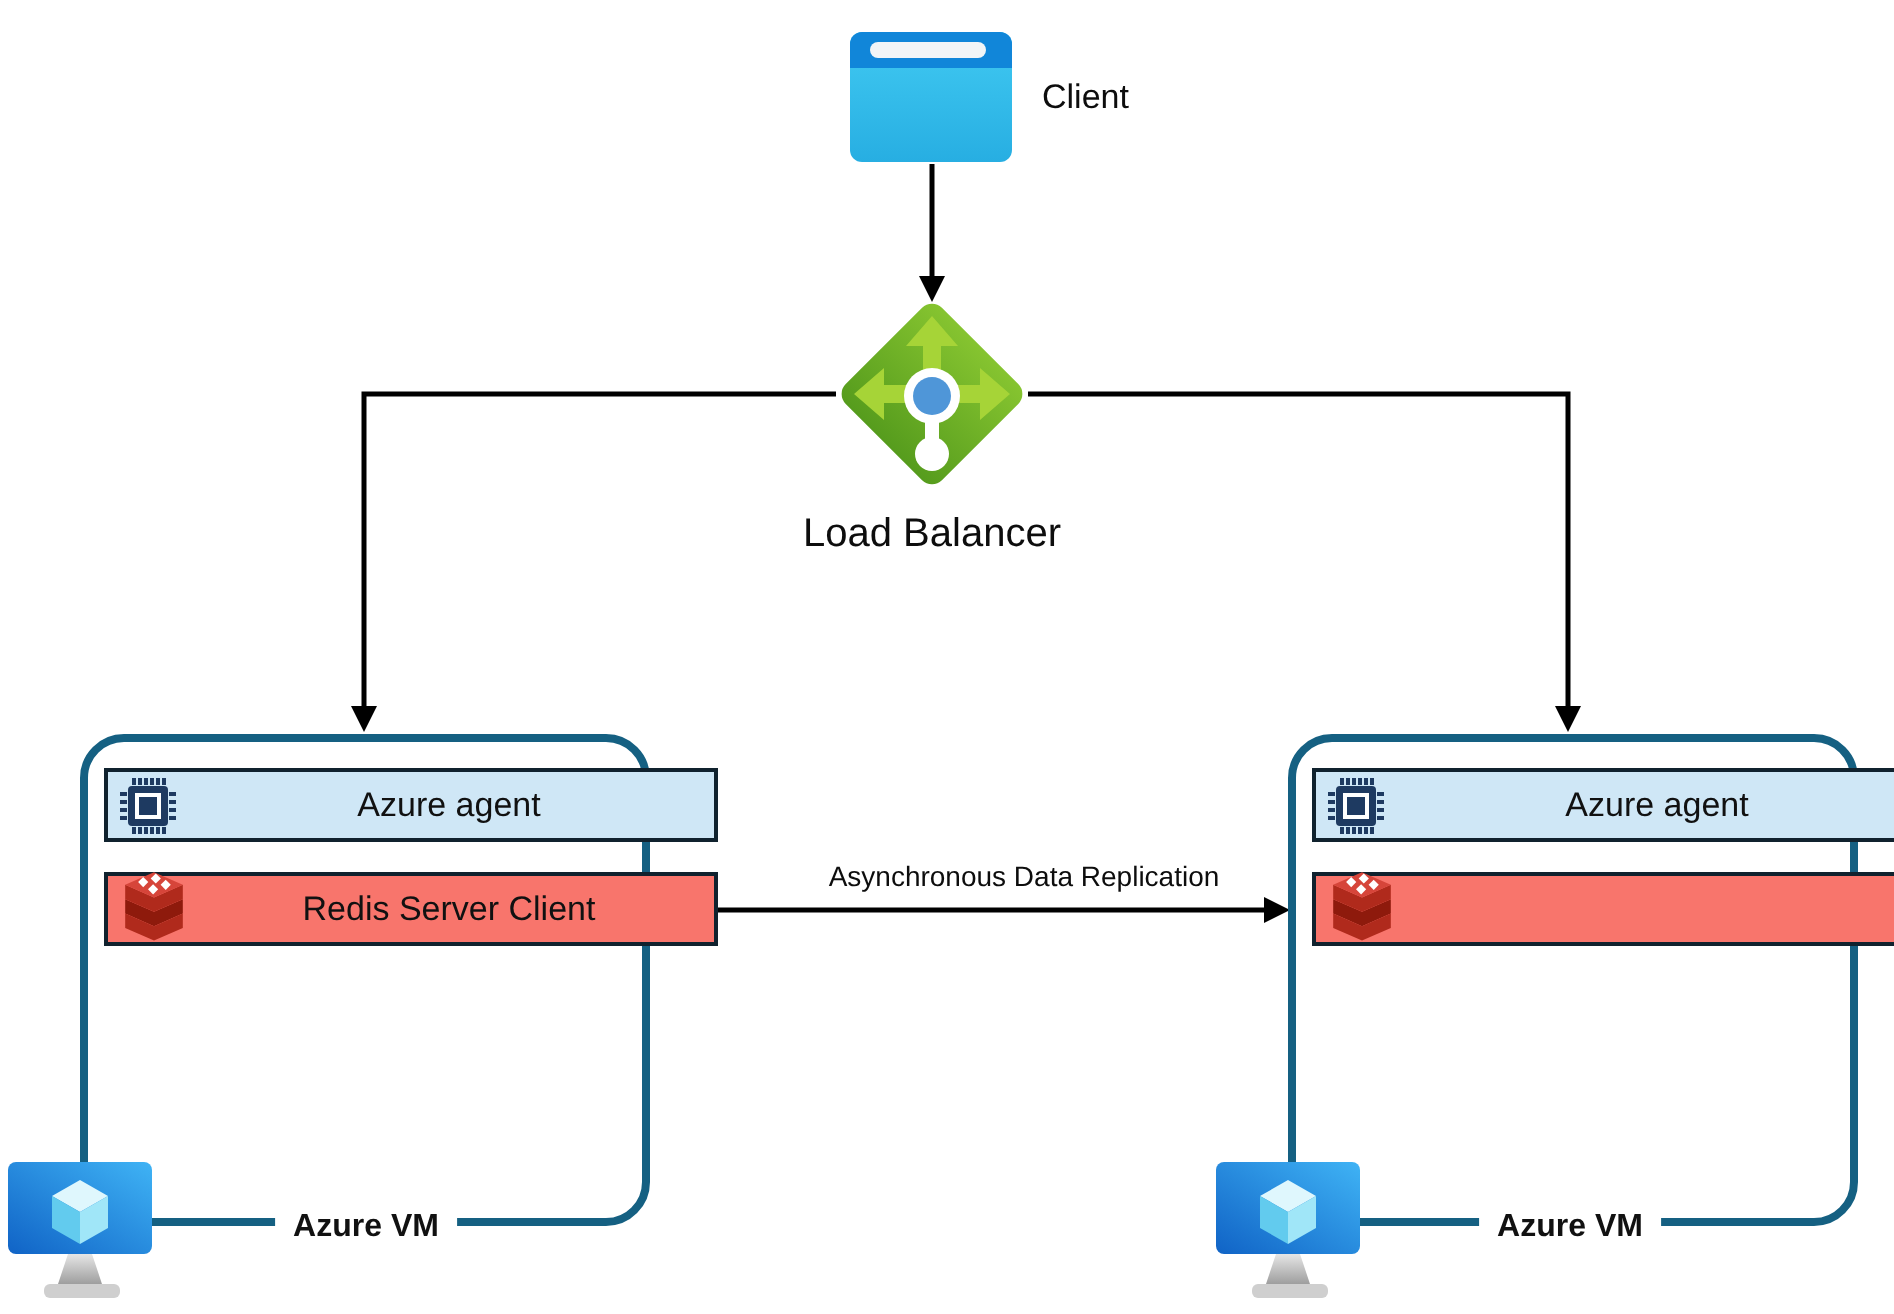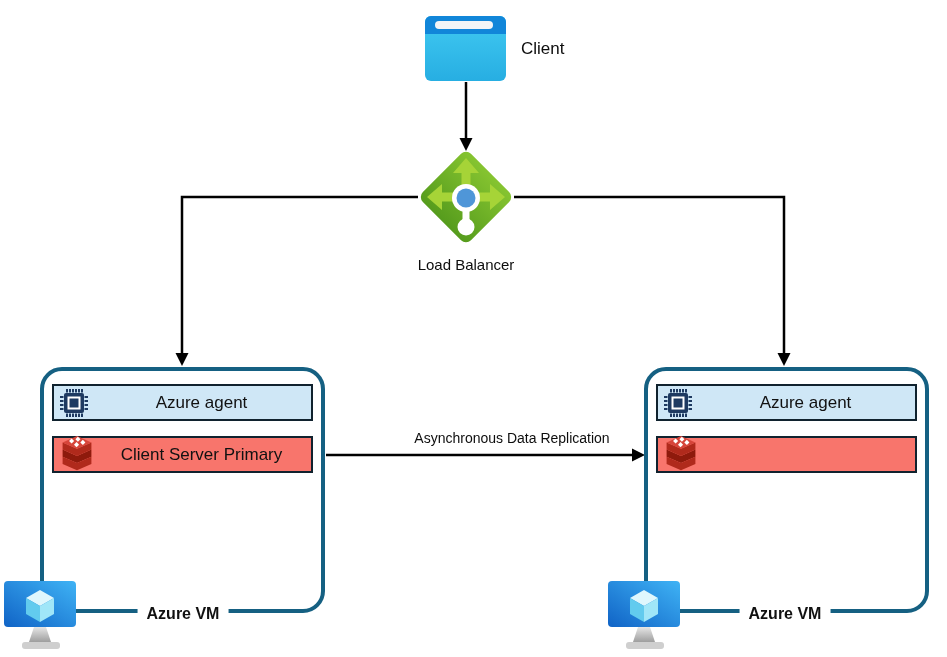--- a/index.html
+++ b/index.html
@@ -16,33 +16,33 @@
   
   .client-icon { position: absolute; left: 425px; top: 16px; width: 81px; height: 65px;
     border-radius: 6px; background: linear-gradient(180deg, #41caf2 0%, #27aee2 100%);
     overflow: hidden; z-index: 3; }
   .client-header { position: absolute; top: 0; left: 0; right: 0; height: 18px; background: #1186d9; }
   .client-pill { position: absolute; top: 5px; left: 10px; width: 58px; height: 8px;
     background: #f2f5f7; border-radius: 4px; }
 
   .diagram-label { position: absolute; white-space: nowrap; color: #0d0d0d; }
   .client-label { left: 521px; top: 39px; font-size: 17px; }
-  .lb-label { left: 466px; top: 256px; transform: translateX(-50%); font-size: 15px; }
+  .lb-label { left: 466px; top: 256px; transform: translateX(-50%); font-size: 20px; }
   .repl-label { left: 512px; top: 430px; transform: translateX(-50%); font-size: 14px; }
 
   
   .lb-icon { position: absolute; left: 416px; top: 147px; width: 100px; height: 100px; z-index: 3; }
 
   
   .vm-box { position: absolute; top: 367px; width: 285px; height: 246px;
     border: 4px solid #156082; border-radius: 22px; background: #ffffff; z-index: 2; }
   .vm-box.left { left: 40px; }
   .vm-box.right { left: 644px; }
 
-  .inner-bar { position: absolute; left: 8px; width: 261px; height: 37px;
+  .inner-bar { position: absolute; left: 8px; width: 307px; height: 37px;
     border: 2px solid #10222e; display: flex; align-items: center; justify-content: center;
     padding-left: 38px; font-size: 17px; }
   .agent-bar { top: 13px; background: #cfe7f6; }
   .redis-bar { top: 65px; background: #f8756c; }
   .bar-icon { position: absolute; left: 5px; top: 50%; transform: translateY(-50%); }
 
   
   .vm-chip { position: absolute; top: 602px; height: 24px; background: #ffffff;
     padding: 0 9px; display: flex; align-items: center; font-size: 16px; z-index: 3;
     transform: translateX(-50%); white-space: nowrap; font-weight: bold; }
@@ -134,21 +134,21 @@
       <svg class="bar-icon" width="36" height="40" viewBox="0 0 40 44" aria-hidden="true">
         <polygon points="4,16 20,23 36,16 36,24 20,31 4,24" fill="#8e1a0c"></polygon>
         <polygon points="4,24 20,31 36,24 36,32 20,39 4,32" fill="#b02a1c"></polygon>
         <polygon points="4,8 20,15 36,8 36,16 20,23 4,16" fill="#b02a1c"></polygon>
         <polygon points="20,1 36,8 20,15 4,8" fill="#d6453a"></polygon>
         <rect x="12" y="4.5" width="4" height="4" transform="rotate(45 14 6.5)" fill="#ffffff"></rect>
         <rect x="19" y="2.5" width="4" height="4" transform="rotate(45 21 4.5)" fill="#ffffff"></rect>
         <rect x="24.5" y="6" width="4" height="4" transform="rotate(45 26.5 8)" fill="#ffffff"></rect>
         <rect x="17.5" y="8.5" width="4" height="4" transform="rotate(45 19.5 10.5)" fill="#ffffff"></rect>
       </svg>
-      <span>Client Server Primary</span>
+      <span>Redis Server Client</span>
     </div>
   </div>
 
   <div class="vm-box right">
     <div class="inner-bar agent-bar">
       <svg class="bar-icon" width="30" height="30" viewBox="0 0 30 30" aria-hidden="true">
         <g fill="#1e3a61">
           <rect x="7" y="1" width="2" height="3.5"></rect>
             <rect x="10" y="1" width="2" height="3.5"></rect>
             <rect x="13" y="1" width="2" height="3.5"></rect>

